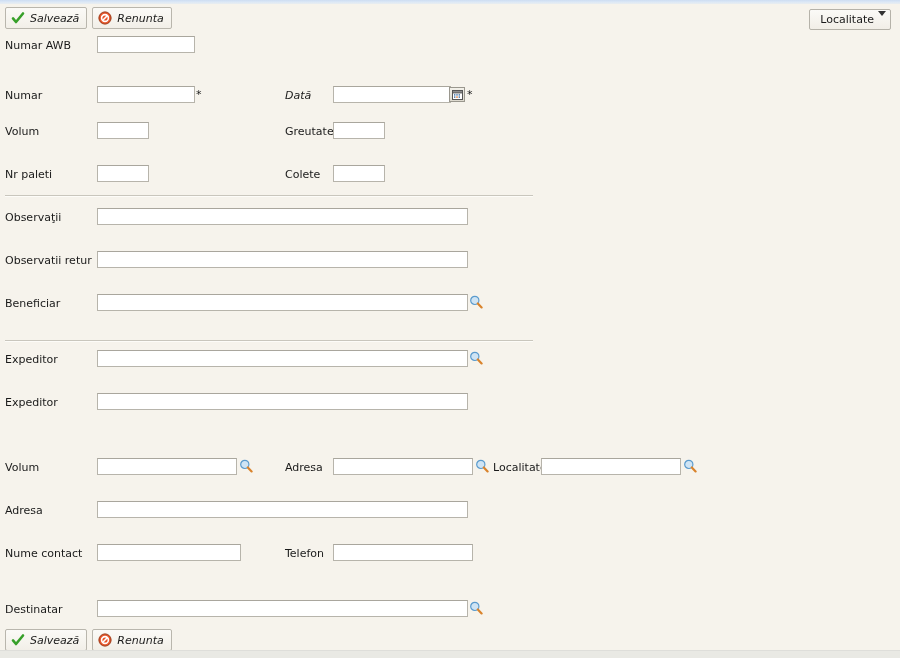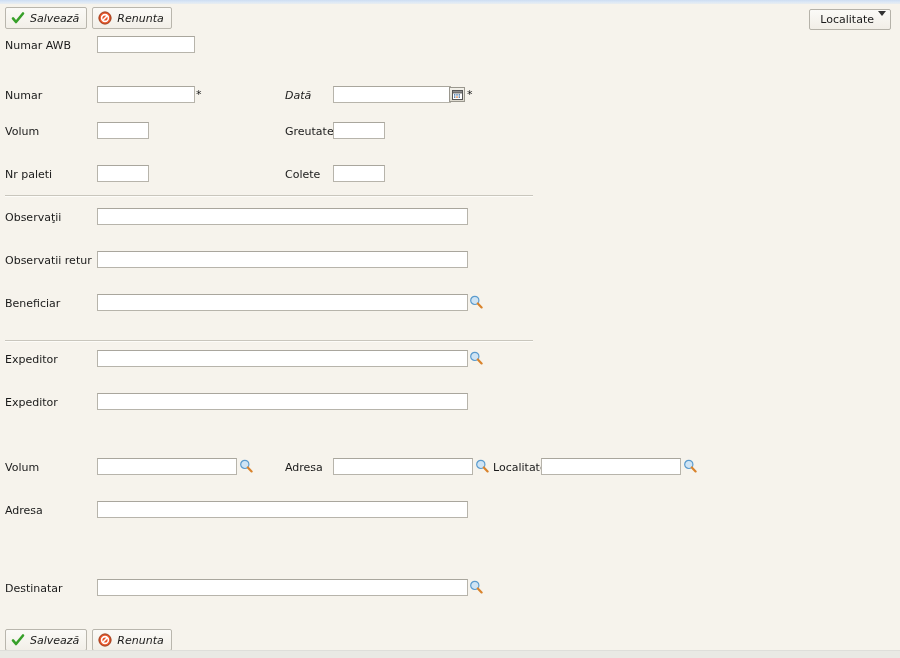--- a/index.html
+++ b/index.html
@@ -234,20 +234,26 @@
         <line x1="8.8" y1="8.5" x2="12.6" y2="12.4" stroke="#d9832c" stroke-width="2.2" stroke-linecap="round"></line>
       </svg>
     </span>
   </div>
 
   <div class="row" style="top:257px;">
     <span class="lbl-txt">Adresa</span>
     <input class="fld" style="left: 97px; width: 371px;" value="">
   </div>
 
+  <div class="row" style="top:279px;">
+    <span class="lbl-txt">Nume contact</span>
+    <input class="fld" style="left: 97px; width: 144px;" value="">
+    <span class="lbl2" style="left:285px;">Telefon</span>
+    <input class="fld" style="left: 333px; width: 140px;" value="">
+  </div>
 
   <div class="sep" style="top:306px;"></div>
 
   <div class="row" style="top:314px;">
     <span class="lbl-txt bold">Destinatar</span>
     <input class="fld" style="left: 97px; width: 371px;" value="">
     <span class="mag" style="left:469px;">
       <svg width="14" height="14" viewBox="0 0 14 14">
         <circle cx="5.8" cy="5.4" r="4.1" fill="#cfe4f4" stroke="#5b9bcd" stroke-width="1.2"></circle>
         <line x1="8.8" y1="8.5" x2="12.6" y2="12.4" stroke="#d9832c" stroke-width="2.2" stroke-linecap="round"></line>

